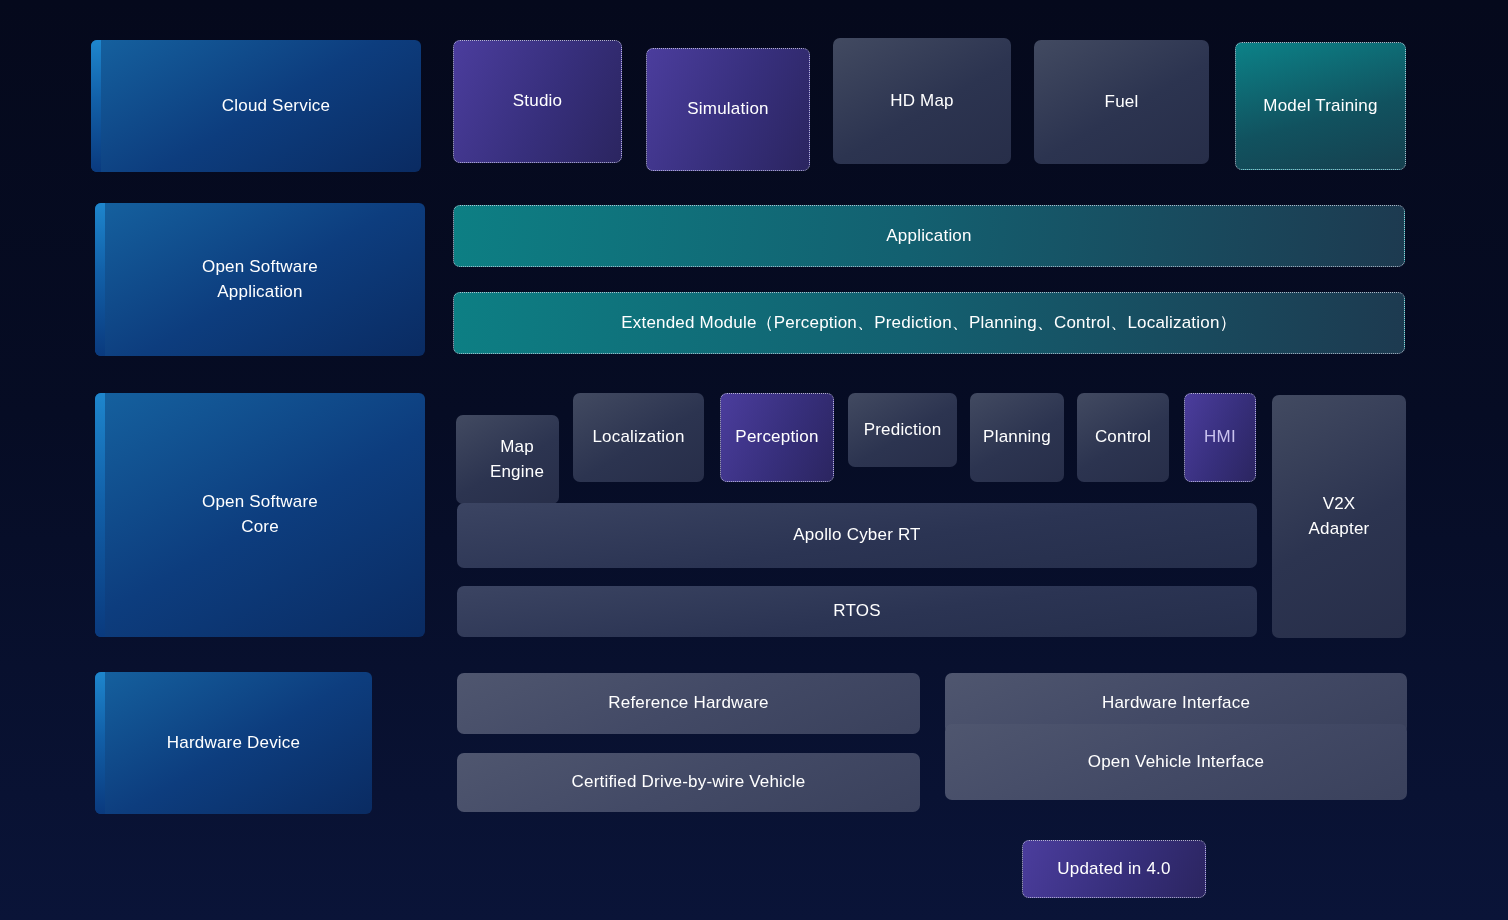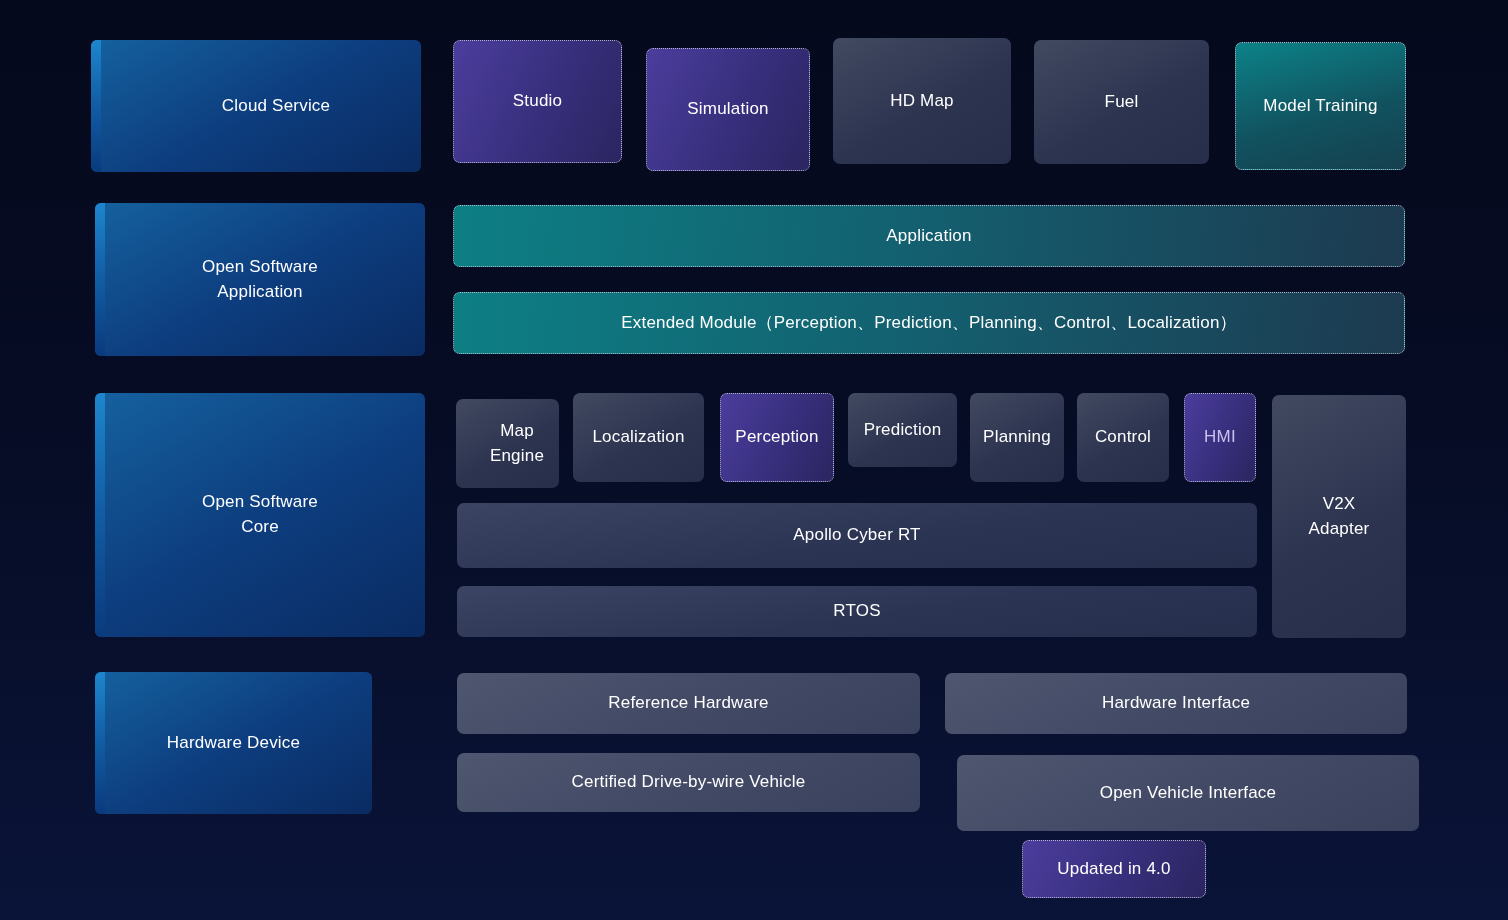--- a/index.html
+++ b/index.html
@@ -64,36 +64,36 @@
   #b-simulation {left:646px; top:40px;  width:164px; height:123px;margin-top:8px;}
   #b-hdmap      {left:833px; top:38px;  width:178px; height:126px;}
   #b-fuel       {left:1034px;top:40px;  width:175px; height:124px;}
   #b-modeltrain {left:1235px;top:42px;  width:171px; height:128px;}
 
   #b-osa        {left:95px;  top:203px; width:330px; height:153px;}
   #b-application{left:453px; top:205px; width:952px; height:62px;}
   #b-extended   {left:453px; top:292px; width:952px; height:62px;}
 
   #b-osc        {left:95px;  top:393px; width:330px; height:244px;}
-  #b-mapengine  {left:456px; top:399px; width:103px; height:89px;padding-left:19px;}
+  #b-mapengine  {left:456px; top:415px; width:103px; height:89px;padding-left:19px;}
   #b-localization{left:573px;top:393px; width:131px; height:89px;}
   #b-perception {left:720px; top:393px; width:114px; height:89px;}
   #b-prediction {left:848px; top:393px; width:109px; height:74px;}
   #b-planning   {left:970px; top:393px; width:94px;  height:89px;}
   #b-control    {left:1077px;top:393px; width:92px;  height:89px;}
   #b-hmi        {left:1184px;top:393px; width:72px;  height:89px;}
   #b-v2x        {left:1272px;top:395px; width:134px; height:243px;}
   #b-cyber      {left:457px; top:503px; width:800px; height:65px;}
   #b-rtos       {left:457px; top:586px; width:800px; height:51px;}
 
   #b-hwdev      {left:95px;  top:672px; width:277px; height:142px;}
   #b-refhw      {left:457px; top:673px; width:463px; height:61px;}
   #b-hwif       {left:945px; top:673px; width:462px; height:61px;}
   #b-certified  {left:457px; top:753px; width:463px; height:59px;}
-  #b-openvif    {left:945px; top:755px; width:462px; height:76px;margin-left:12px;}
+  #b-openvif    {left:945px; top:724px; width:462px; height:76px;}
 
   #b-leg-updated{left:1022px;top:840px; width:184px; height:58px;}
   #b-leg-new    {left:1235px;top:840px; width:172px; height:57px;}
 </style>
 </head>
 <body>
 
 <div class="stage">
 
   <div class="box blue" id="b-cloud">

